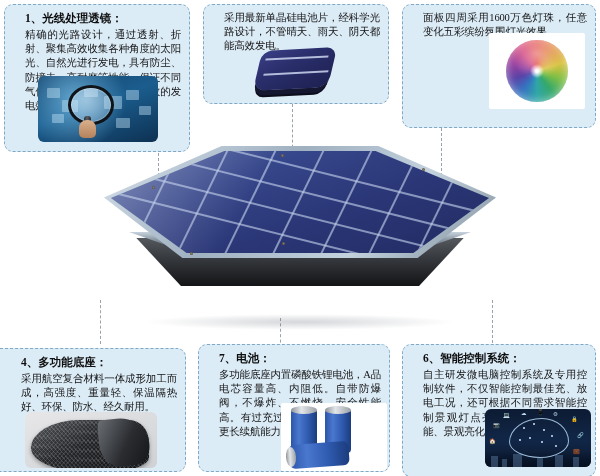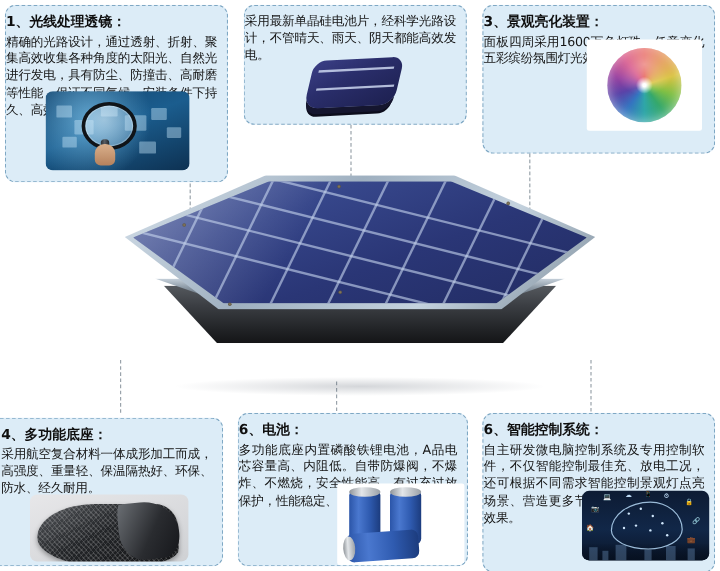--- a/index.html
+++ b/index.html
@@ -15,22 +15,23 @@
   .conn{position:absolute;background:transparent;}
   .conn.v{border-left:1px dashed #9aa3ab;}
 
   
   .panel{
     position:absolute;
     background:#dcecf7;
     border:1px dashed #7fa8c4;
     border-radius:9px;
     box-sizing:border-box;
-    padding:6px 8px 6px 0;
+    padding:6px 8px 6px 20px;
     overflow:hidden;
+    font-family:Liberation Serif, serif;
   }
   .panel .title{
     font-weight:bold;
     font-size:11.5px;
     line-height:15px;
     letter-spacing:0px;
     color:#0f0f0f;
     margin:0 0 2px 0;
     white-space:nowrap;
   }
@@ -201,21 +202,20 @@
   <div class="panel" style="left:203px;top:4px;width:186px;height:100px;">
     <p class="body">采用最新单晶硅电池片，经科学光路设计，不管晴天、雨天、阴天都能高效发电。</p>
     <div class="pic pic-cell" style="left:46px;top:40px;width:96px;height:56px;">
       <div class="cell-top"></div>
       <div class="cell-line" style="left:16px;top:12px;width:62px;"></div>
       <div class="cell-line" style="left:14px;top:27px;width:64px;"></div>
     </div>
   </div>
 
   <div class="panel" style="left:402px;top:4px;width:194px;height:124px;">
-    <p class="title">3、景观亮化装置：</p>
     <p class="body">面板四周采用1600万色灯珠，任意变化五彩缤纷氛围灯光效果</p>
     <div class="pic pic-wheel" style="left:86px;top:28px;width:96px;height:76px;border-radius:2px;">
       <div class="wheel"></div>
       <div class="wheel-ov"></div>
     </div>
   </div>
 
   <div id="solar">
     <div class="shadow"></div>
     <div class="hexplate">
@@ -250,21 +250,21 @@
   <div class="panel" style="left:-14px;top:348px;width:200px;height:124px;">
     <p class="title" style="padding-left:14px;">4、多功能底座：</p>
     <p class="body" style="padding-left:14px;">采用航空复合材料一体成形加工而成，高强度、重量轻、保温隔热好、环保、防水、经久耐用。</p>
     <div class="pic pic-carbon" style="left:38px;top:63px;width:132px;height:56px;">
       <div class="carbon-body"></div>
       <div class="carbon-fin"></div>
     </div>
   </div>
 
   <div class="panel" style="left:198px;top:344px;width:192px;height:128px;">
-    <p class="title">6、电池：</p>
+    <p class="title">7、电池：</p>
     <p class="body">多功能底座内置磷酸铁锂电池，A品电芯容量高、内阻低。自带防爆阀，不爆炸、不燃烧，安全性能高。有过充过放保护，性能稳定、更长续航能力。</p>
     <div class="pic pic-batt" style="left:82px;top:58px;width:106px;height:68px;border-radius:2px;">
       <div class="batt" style="left:10px;top:6px;width:26px;height:44px;border-radius:4px;"></div>
       <div class="batt-cap" style="left:10px;top:3px;width:26px;height:8px;"></div>
       <div class="batt" style="left:44px;top:6px;width:26px;height:44px;border-radius:4px;"></div>
       <div class="batt-cap" style="left:44px;top:3px;width:26px;height:8px;"></div>
       <div class="batt" style="left:8px;top:40px;width:60px;height:24px;border-radius:6px;transform:rotate(-4deg);"></div>
       <div class="batt-cap" style="left:5px;top:44px;width:10px;height:20px;transform:rotate(-4deg);"></div>
     </div>
   </div>

